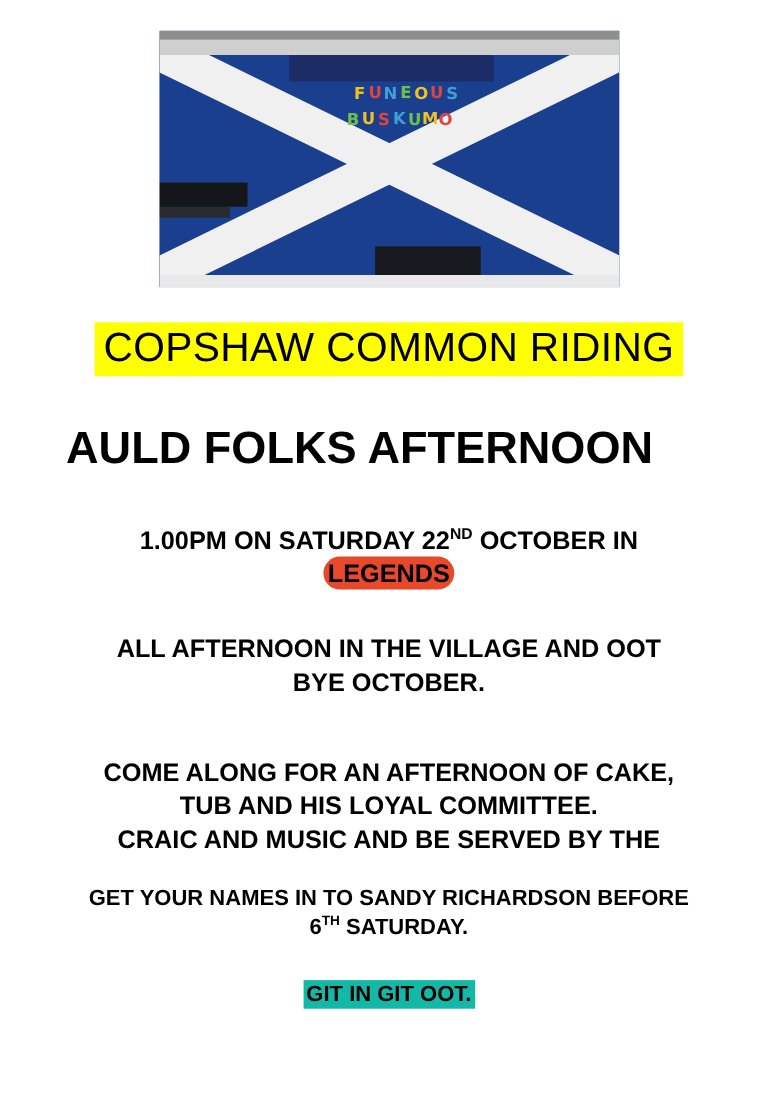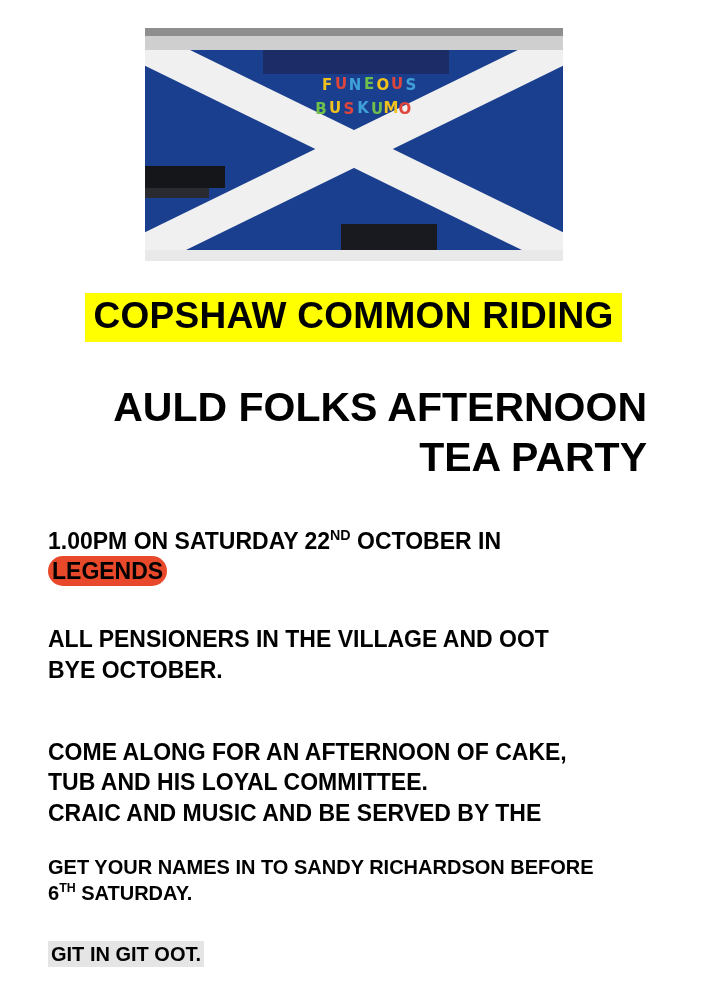--- a/index.html
+++ b/index.html
@@ -40,39 +40,39 @@
 
   
   .title-band {
     text-align: center;
     margin-top: 32px;
   }
   .title-text {
     display: inline-block;
     background: #ffff00;
     font-size: 37px;
-    font-weight: bold;
+    font-weight: normal;
     letter-spacing: 0.3px;
     padding: 2px 8px 4px 8px;
     line-height: 1.15;
     white-space: nowrap;
   }
 
   
   .headline {
-    text-align: right;
+    text-align: left;
     font-size: 41px;
     font-weight: bold;
     line-height: 1.22;
     margin: 40px 60px 0 60px;
   }
 
   
   .block {
-    text-align: left;
+    text-align: center;
     font-size: 23px;
     font-weight: bold;
     line-height: 1.32;
     margin: 0 48px;
   }
   .block.when { margin-top: 44px; }
   .block.invite { margin-top: 38px; }
   .block.come { margin-top: 52px; }
   .block.names {
     margin-top: 26px;
@@ -90,21 +90,21 @@
   }
 
   .venue {
     display: inline-block;
     background: #e8492b;
     padding: 0 4px;
     border-radius: 15px;
   }
   .yellow-hl {
     display: inline-block;
-    background: #e5e5e5;
+    background: #14b8a6;
     padding: 0 3px;
   }
 </style>
 </head>
 <body>
 
 <div class="poster">
 
   <div class="photo-wrap">
     <svg class="flag-svg" viewBox="0 0 418 233" preserveAspectRatio="none">
@@ -151,34 +151,33 @@
       <rect x="0" y="222" width="418" height="11" fill="#e9e9e9"></rect>
     </svg>
   </div>
 
   <div class="title-band">
     <span class="title-text">COPSHAW COMMON RIDING</span>
   </div>
 
   <div class="headline">
     <div>AULD FOLKS AFTERNOON</div>
-    <div>TEA PARTY</div>
   </div>
 
   <div class="block when">
     <div>
       <span>1.00PM ON SATURDAY 22</span><sup>ND</sup><span> OCTOBER IN</span>
     </div>
     <div>
       <span class="venue">LEGENDS</span>
     </div>
   </div>
 
   <div class="block invite">
-    <div>ALL PENSIONERS IN THE VILLAGE AND OOT</div>
+    <div>ALL AFTERNOON IN THE VILLAGE AND OOT</div>
     <div>BYE OCTOBER.</div>
   </div>
 
   <div class="block come">
     <div>COME ALONG FOR AN AFTERNOON OF CAKE,</div>
     <div>TUB AND HIS LOYAL COMMITTEE.</div>
     <div>CRAIC AND MUSIC AND BE SERVED BY THE</div>
   </div>
 
   <div class="block names">

